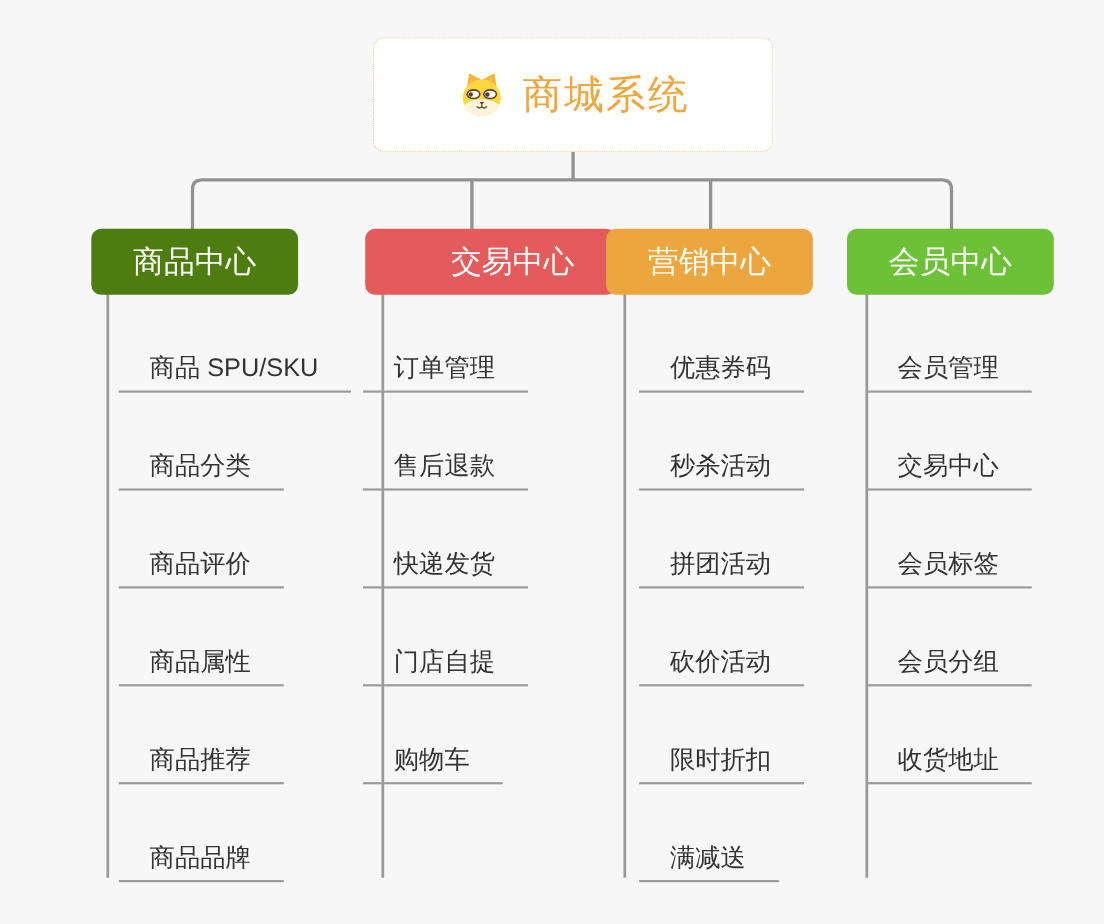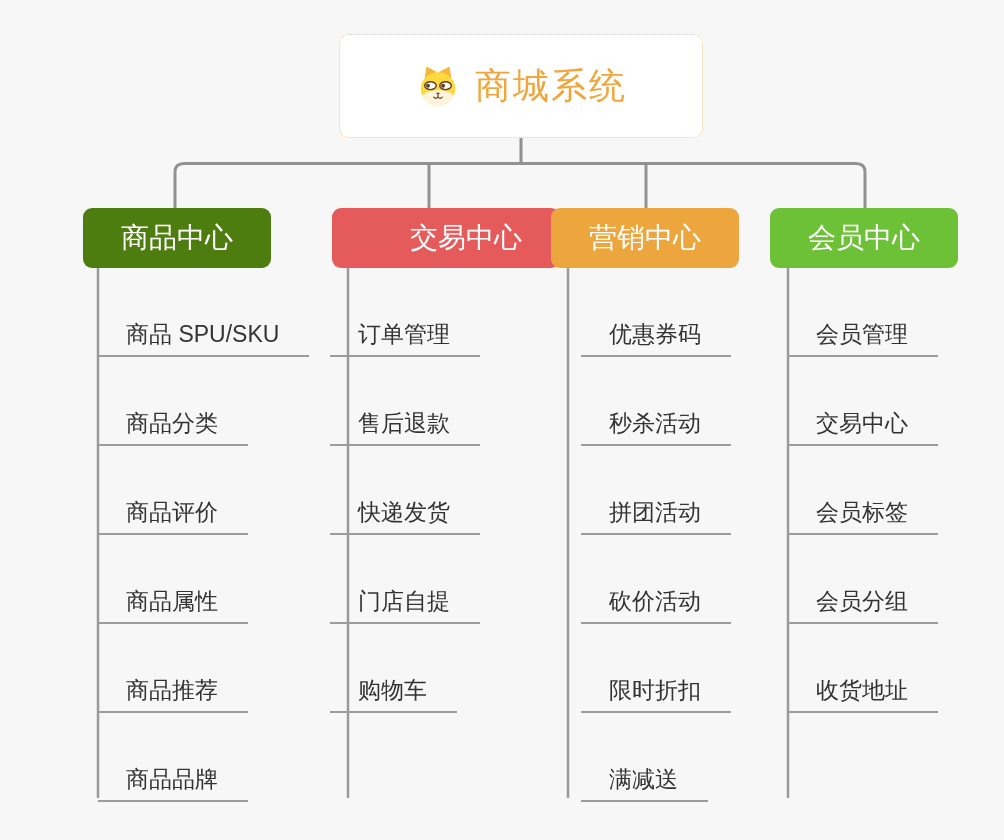--- a/index.html
+++ b/index.html
@@ -62,21 +62,21 @@
   .b-0 { left: 57px;  background: #4b8de4; }
   .b-1 { left: 306px; background: #e55b5b; padding-left: 40px; }
   .b-2 { left: 525px; background: #eda63d; }
   .b-3 { left: 744px; background: #6dc137; }
   
   .item-column {
     position: absolute;
     top: 321px;
     z-index: 1;
   }
-  .c-0 { left: 72px; }
+  .c-0 { left: 72px; padding-left: 10px; }
   .c-1 { left: 304px; }
   .c-2 { left: 555px; }
   .c-3 { left: 762px; }
   .item-node {
     display: table;
     font-size: 23px;
     line-height: 26px;
     color: #333333;
     white-space: nowrap;
     padding: 0 30px 8px 28px;

